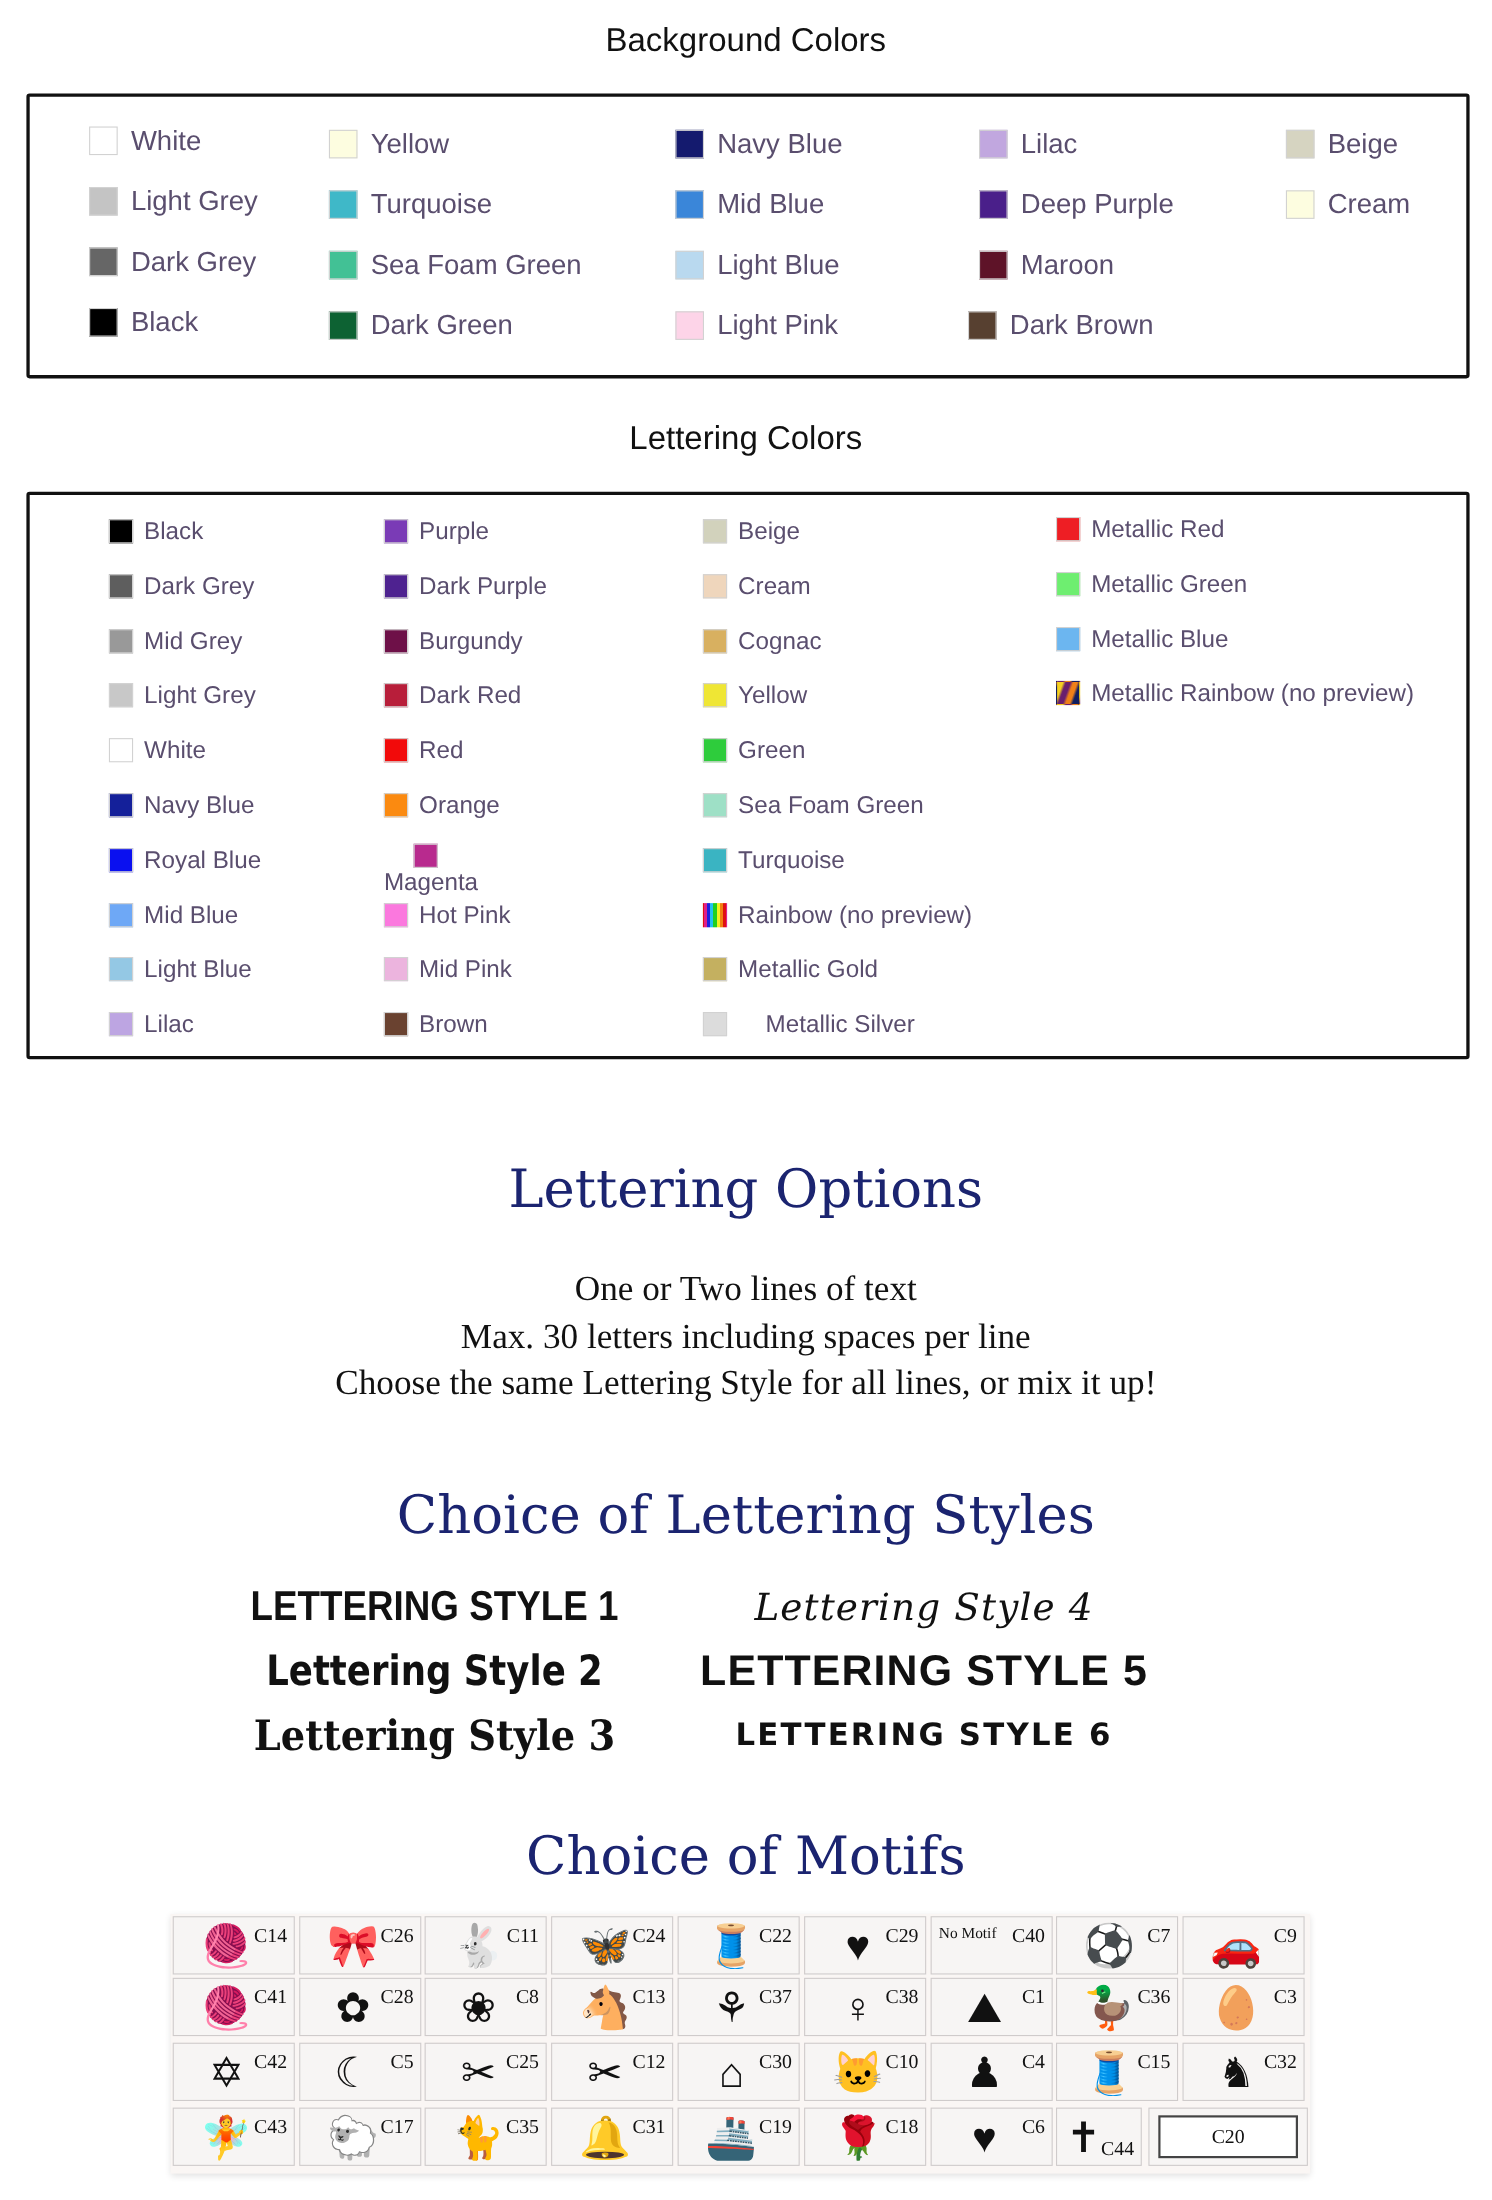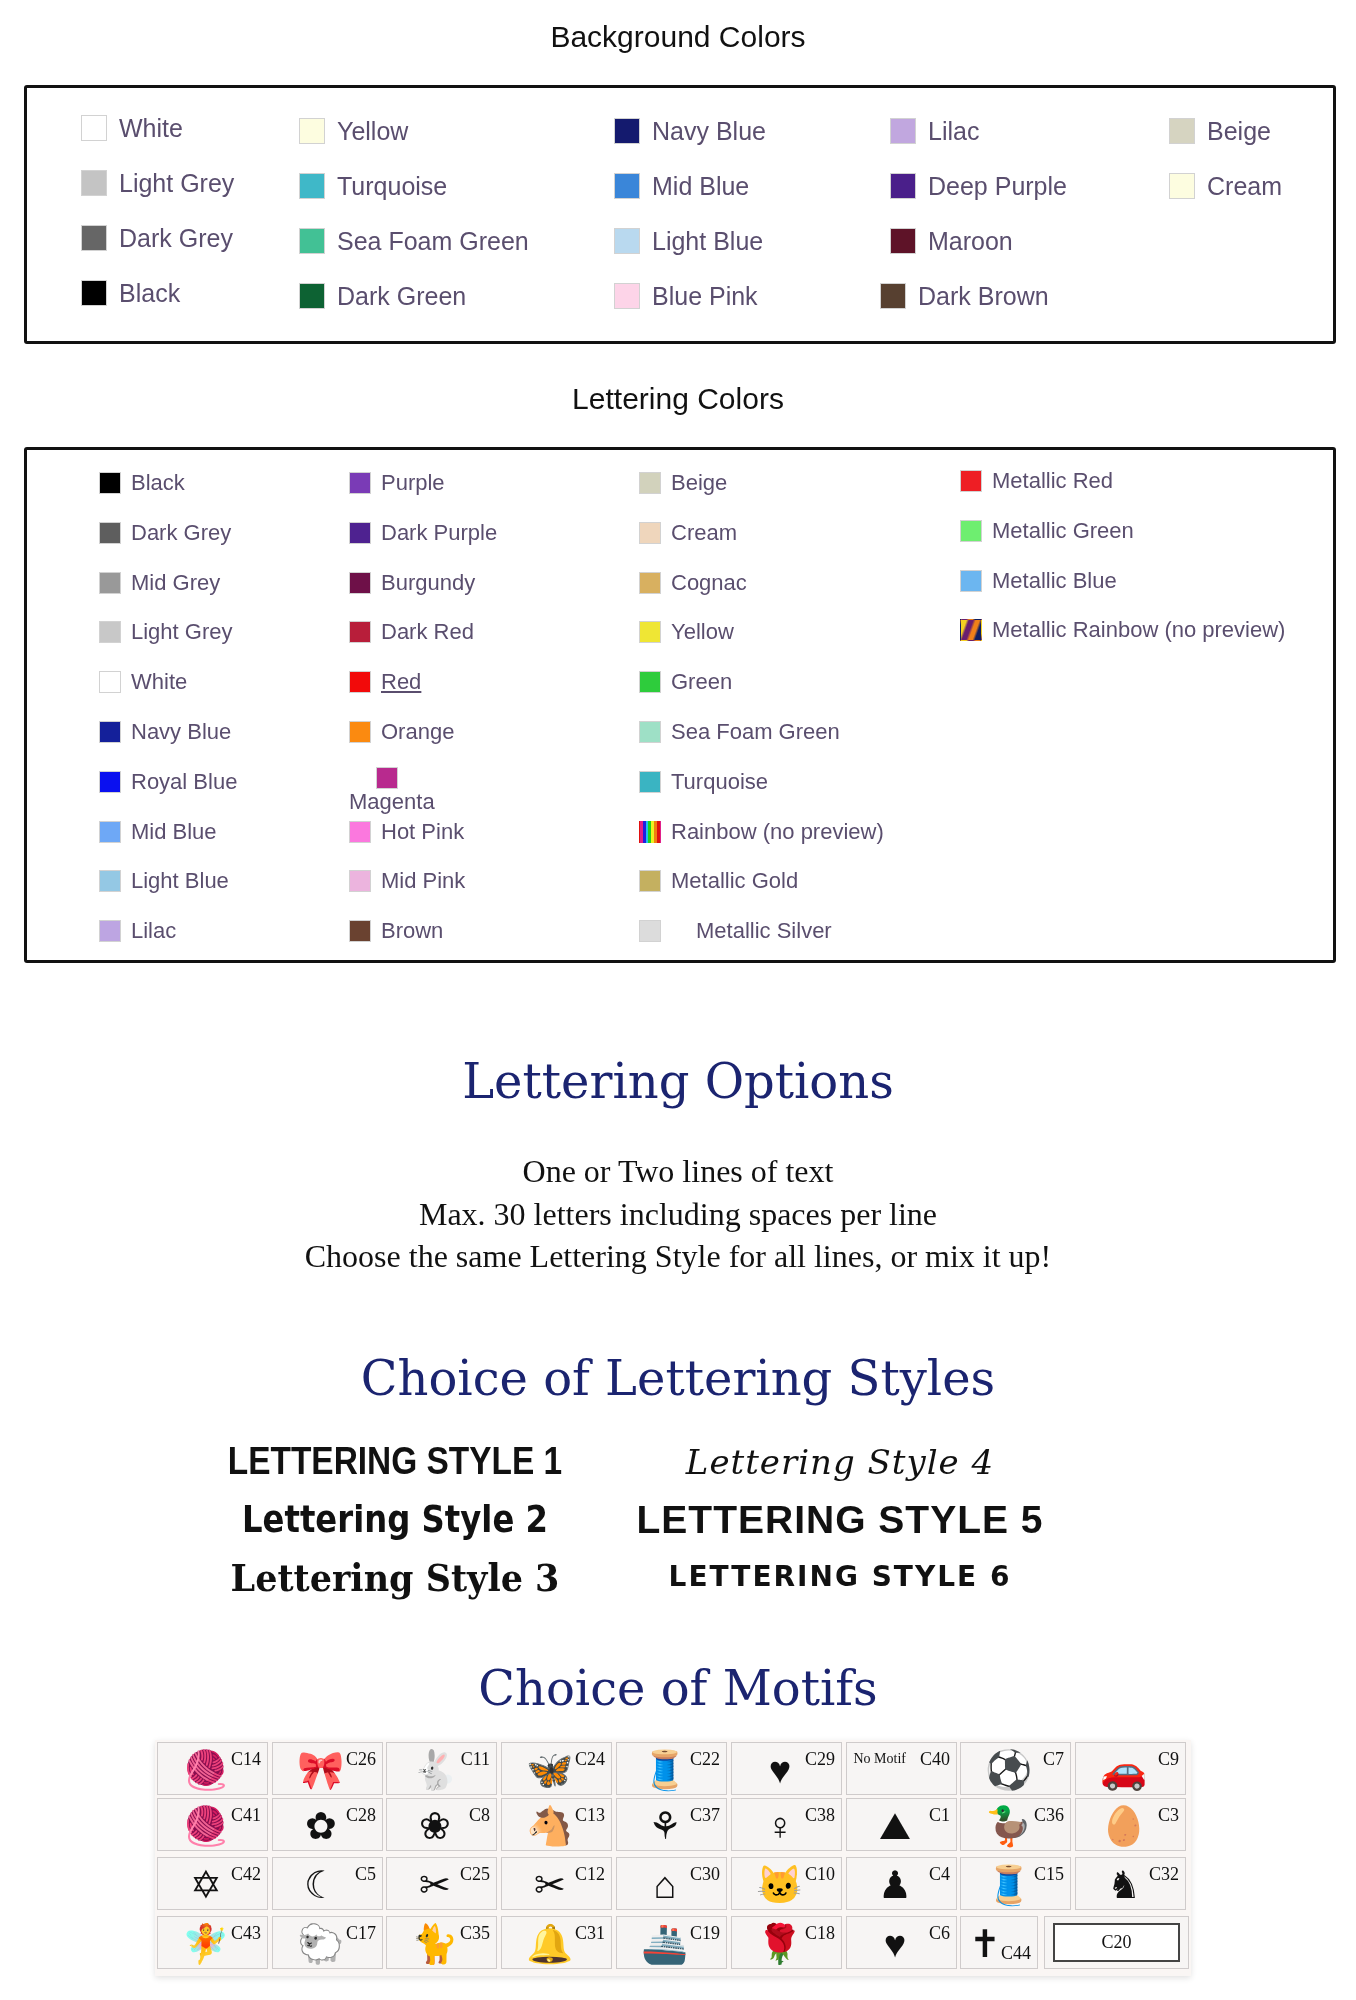--- a/index.html
+++ b/index.html
@@ -117,21 +117,21 @@
   <div class="swatch-item" style="left:587px; top:83px;">
       <span class="swatch" style="background: rgb(58, 134, 217);"></span>
       <span>Mid Blue</span>
     </div>
   <div class="swatch-item" style="left:587px; top:138px;">
       <span class="swatch" style="background: rgb(185, 217, 239);"></span>
       <span>Light Blue</span>
     </div>
   <div class="swatch-item" style="left:587px; top:193px;">
       <span class="swatch" style="background: rgb(253, 212, 232);"></span>
-      <span>Blue Pink</span>
+      <span>Light Pink</span>
     </div>
 
   <div class="swatch-item" style="left:863px; top:28px;">
       <span class="swatch" style="background: rgb(193, 167, 223);"></span>
       <span>Lilac</span>
     </div>
   <div class="swatch-item" style="left:863px; top:83px;">
       <span class="swatch" style="background: rgb(74, 31, 138);"></span>
       <span>Deep Purple</span>
     </div>
@@ -206,21 +206,21 @@
       <span>Dark Purple</span>
     </div>
     <div class="swatch-item" style="left: 322px; top: 117.6px;">
       <span class="swatch" style="background: rgb(110, 16, 72);"></span>
       <span>Burgundy</span>
     </div>
     <div class="swatch-item" style="left: 322px; top: 167.4px;">
       <span class="swatch" style="background: rgb(184, 30, 58);"></span>
       <span>Dark Red</span>
     </div>
-    <div class="swatch-item" style="left: 322px; top: 217.2px; text-decoration: underline;">
+    <div class="swatch-item" style="left: 322px; top: 217.2px;">
       <span class="swatch" style="background: rgb(242, 10, 10);"></span>
       <span>Red</span>
     </div>
     <div class="swatch-item" style="left: 322px; top: 267px;">
       <span class="swatch" style="background: rgb(251, 138, 16);"></span>
       <span>Orange</span>
     </div>
     <div class="swatch-item" style="left: 322px; top: 316.8px; flex-direction: column;">
       <span class="swatch" style="background: rgb(184, 42, 142);"></span>
       <span>Magenta</span>

